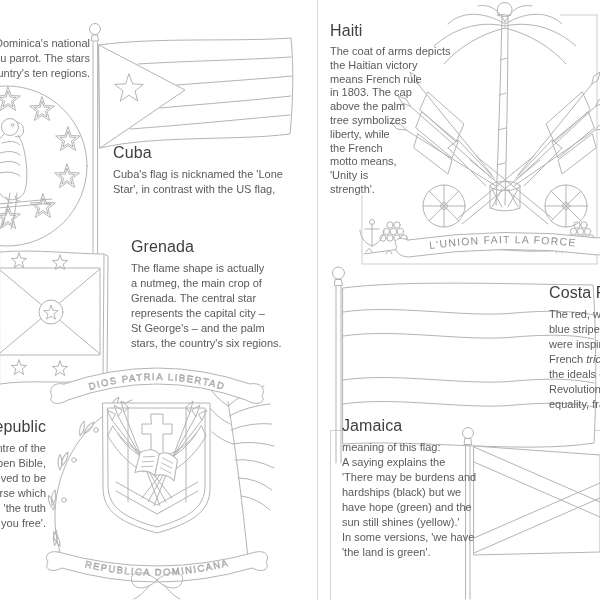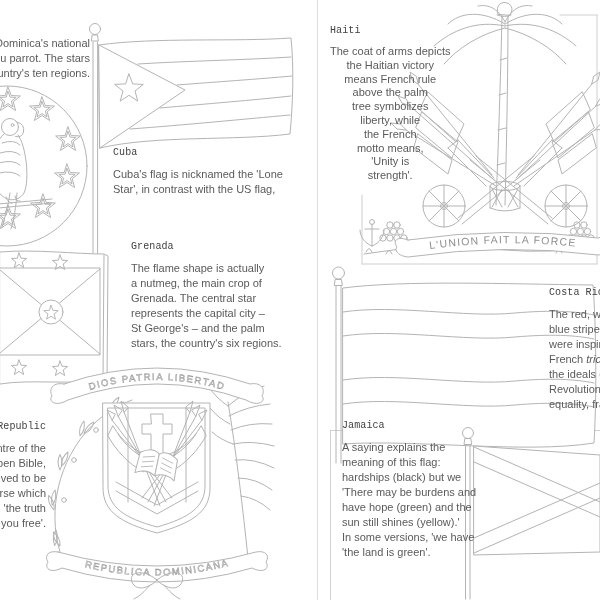--- a/index.html
+++ b/index.html
@@ -2,24 +2,24 @@
 <html><head>
 <meta charset="utf-8">
 <style>
   html,body{margin:0;padding:0;background:#fff;}
   .page{position:relative;width:600px;height:600px;overflow:hidden;background:#fff;
         font-family:"Liberation Sans",sans-serif;}
   .abs{position:absolute;}
   .fold{position:absolute;left:317px;top:0;width:1px;height:600px;background:#dcdcdc;}
   .frameline{position:absolute;background:#d2d2d2;}
   .caption{position:absolute;}
-  .caption h3{margin:0 0 7px 0;font-size:10px;font-weight:400;color:#3f3f3f;line-height:14px;letter-spacing:.1px;font-family:Liberation Mono, monospace;}
+  .caption h3{margin:0 0 7px 0;font-size:16px;font-weight:400;color:#3f3f3f;line-height:14px;letter-spacing:.1px;}
   .caption .body{font-size:11px;line-height:15px;color:#5a5a5a;}
   .caption .body span{display:block;white-space:nowrap;}
-  .haiti-body span{line-height:13.8px;text-align:center;}
+  .haiti-body span{line-height:13.8px;}
   .ital{font-style:italic;}
   .ra{text-align:right;}
   svg path,svg line,svg circle,svg rect,svg ellipse,svg polygon,svg polyline{stroke:#b4b4b4;fill:none;stroke-width:1;stroke-linecap:round;stroke-linejoin:round;}
   svg .wf{fill:#ffffff;}
   svg .thin{stroke-width:.8;}
   svg .frame{stroke:#cfcfcf;}
   svg text{font-family:"Liberation Sans",sans-serif;}
   .bannertext{fill:none;stroke:#9a9a9a;stroke-width:.55;font-size:9.5px;letter-spacing:1.5px;}
   .mottotext{fill:#8f8f8f;stroke:none;font-size:10.5px;letter-spacing:1.2px;}
 </style>
@@ -389,20 +389,21 @@
       <span>stars, the country's six regions.</span>
     </div>
   </div>
 
   <div class="caption" style="left:330px;top:24px;">
     <h3>Haiti</h3>
     <div class="body haiti-body">
       <span>The coat of arms depicts</span>
       <span>the Haitian victory</span>
       <span>means French rule</span>
+      <span>in 1803. The cap</span>
       <span>above the palm</span>
       <span>tree symbolizes</span>
       <span>liberty, while</span>
       <span>the French</span>
       <span>motto means,</span>
       <span>'Unity is</span>
       <span>strength'.</span>
     </div>
   </div>
 
@@ -415,24 +416,24 @@
       <span><i style="font-style:normal">French </i><i class="ital">tricolore</i></span>
       <span>the ideals of the</span>
       <span>Revolution – liberty,</span>
       <span>equality, fraternity.</span>
     </div>
   </div>
 
   <div class="caption" style="left:342px;top:419px;">
     <h3>Jamaica</h3>
     <div class="body">
+      <span>meaning of this flag:</span>
       <span>A saying explains the</span>
-      <span>meaning of this flag:</span>
+      <span>'There may be burdens and</span>
       <span>hardships (black) but we</span>
-      <span>'There may be burdens and</span>
       <span>have hope (green) and the</span>
       <span>sun still shines (yellow).'</span>
       <span>In some versions, 'we have</span>
       <span>'the land is green'.</span>
     </div>
   </div>
 
   <div class="caption ra" style="left:-150px;top:420px;width:196px;">
     <h3>Dominican Republic</h3>
     <div class="body">

